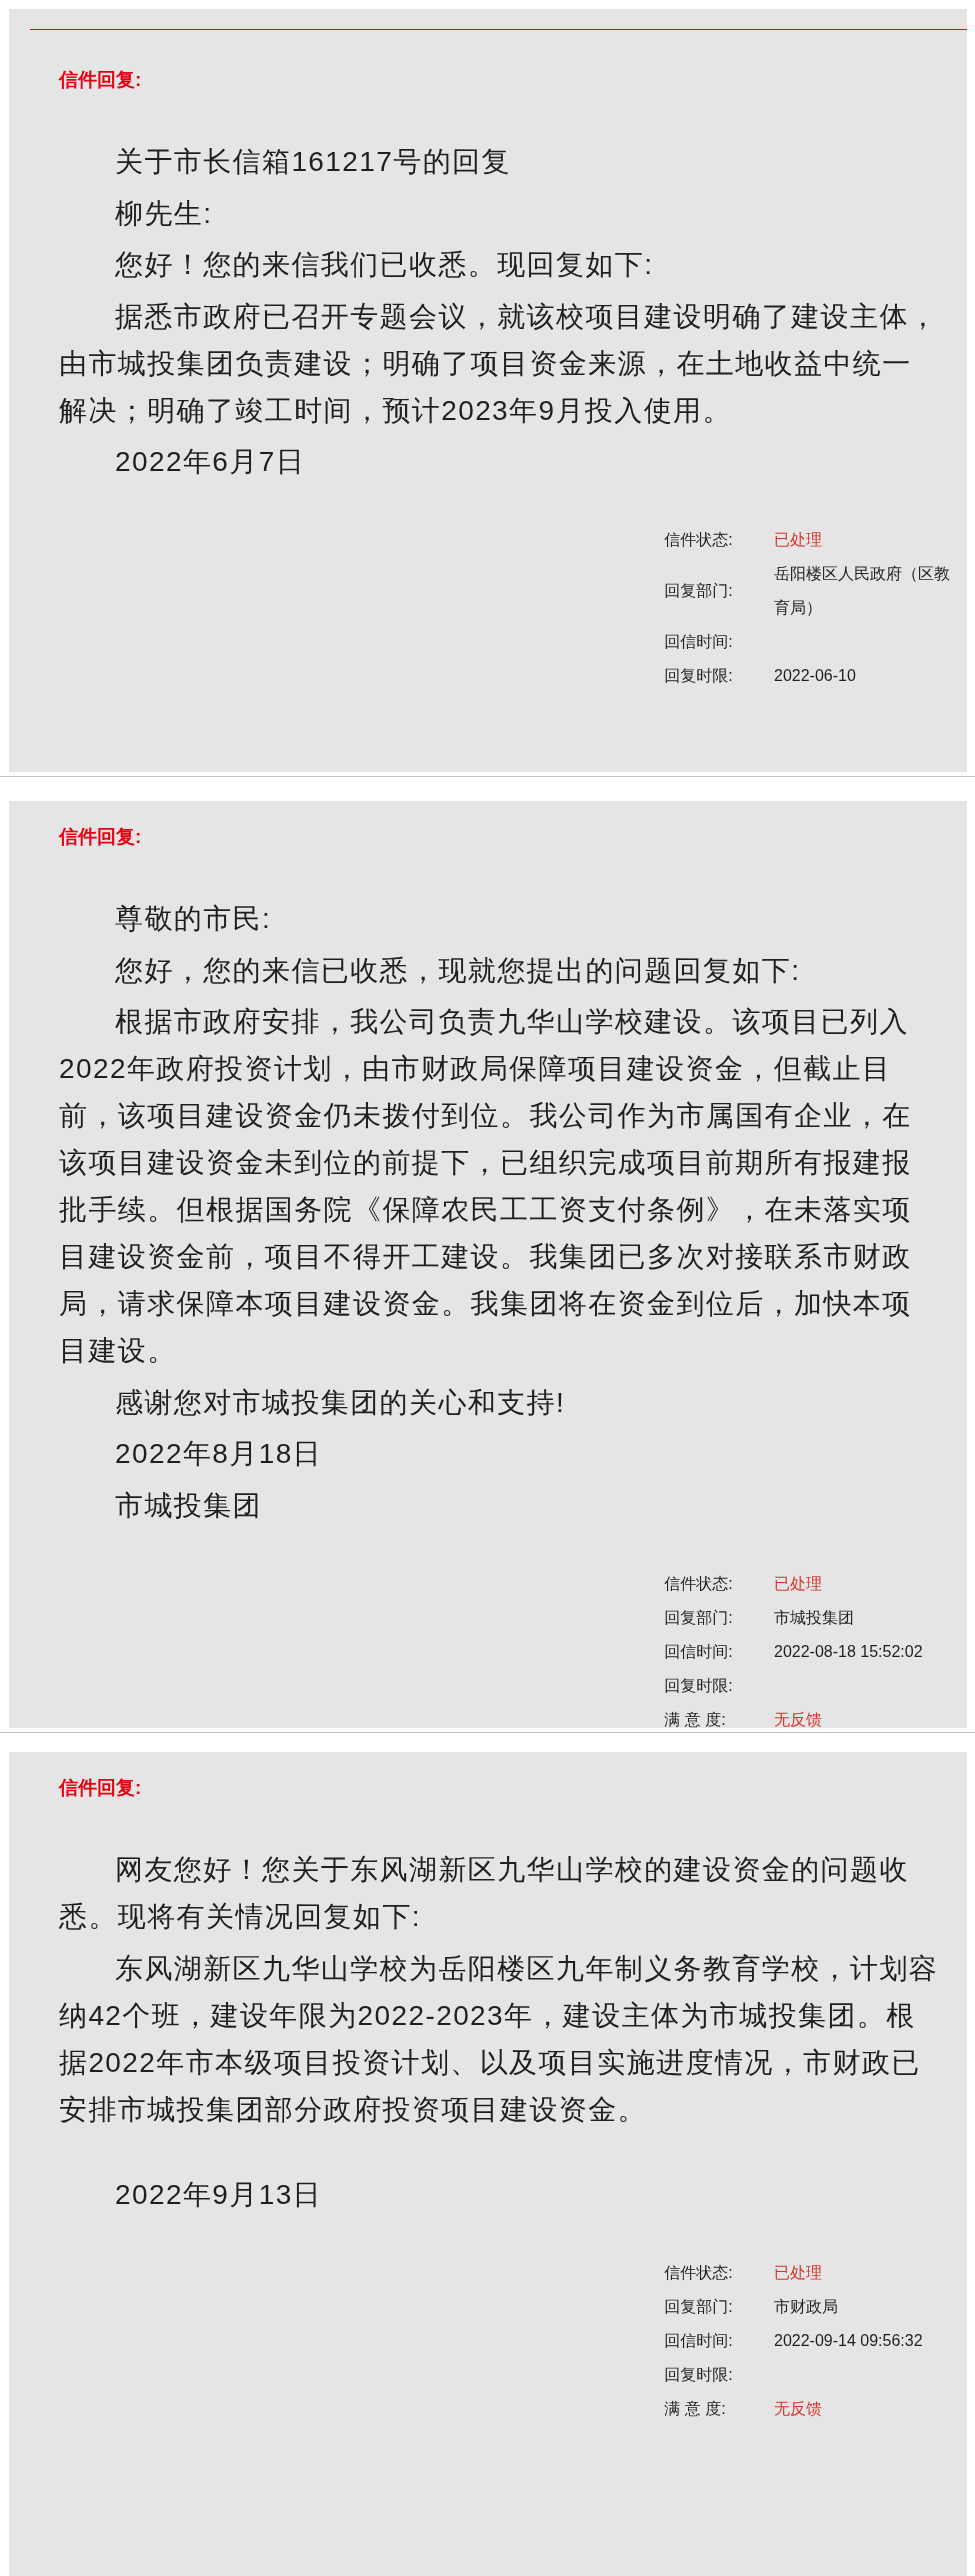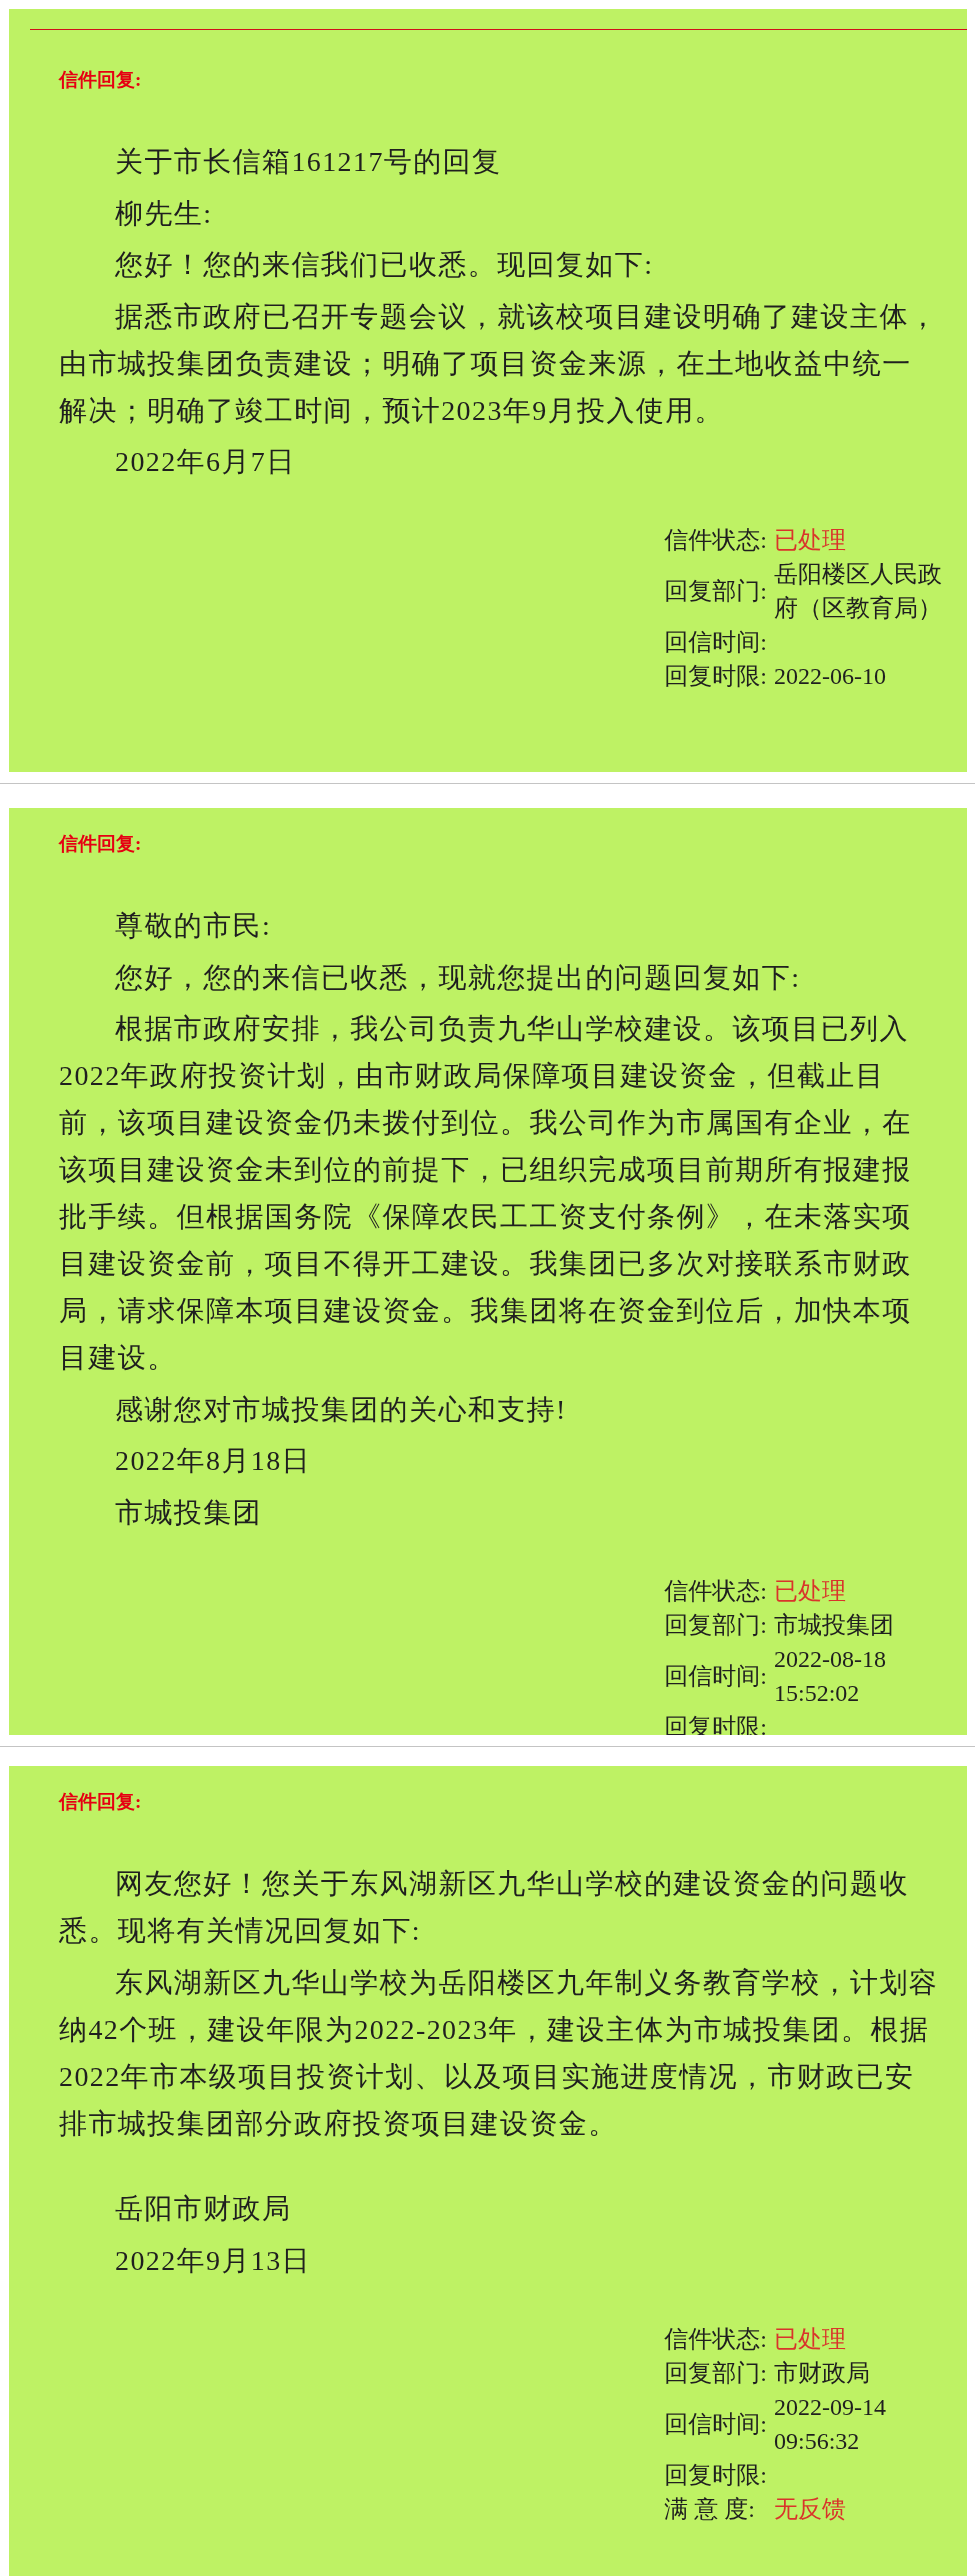--- a/index.html
+++ b/index.html
@@ -5,25 +5,24 @@
   html,body{margin:0;padding:0;}
   body{
     width:976px;
     min-height:2576px;
     background:#ffffff;
     font-family:"Liberation Sans","DejaVu Sans",sans-serif;
     color:#1f1f1f;
   }
   .page{width:976px;}
   .card{
-    margin:11px 9px;
-    background:#bef264;
+    margin:4px 9px;
+    background:#e5e5e5;
     overflow:hidden;
     position:relative;
-    font-family:Liberation Serif, serif;
   }
   .card.c1{margin-top:9px;height:763px;}
   .card.c2{margin-top:23.5px;height:927px;}
   .card.c3{margin-top:19px;height:826px;}
   hr.card-sep{
     border:none;
     border-top:0.9px solid #c4c4c4;
     margin:0;
     width:100%;
   }
@@ -47,21 +46,21 @@
     line-height:47px;
     letter-spacing:1.4px;
     margin:0 0 4.5px 0;
     text-indent:2em;
     color:#1f1f1f;
   }
   .content p.blank{min-height:34px;margin:0;}
   .status{
     width:300px;
     margin:38px 2.7px 0 auto;
-    font-size:24px;
+    font-size:16px;
     line-height:34px;
   }
   .srow{display:flex;align-items:center;}
   .slabel{
     width:107px;
     flex:none;
     white-space:nowrap;
     color:#1f1f1f;
   }
   .sval{flex:1;margin-left:2.7px;color:#1f1f1f;}
@@ -134,21 +133,20 @@
       </div>
   </section>
     <hr class="card-sep">
     <section class="card c3">
 
     <h2 class="section-label">信件回复:</h2>
     <div class="content">
         <p>网友您好！您关于东风湖新区九华山学校的建设资金的问题收悉。现将有关情况回复如下:</p>
         <p>东风湖新区九华山学校为岳阳楼区九年制义务教育学校，计划容纳42个班，建设年限为2022-2023年，建设主体为市城投集团。根据2022年市本级项目投资计划、以及项目实施进度情况，市财政已安排市城投集团部分政府投资项目建设资金。</p>
         <p class="blank"></p>
-        <p>岳阳市财政局</p>
         <p>2022年9月13日</p>
       </div>
     <div class="status">
         <div class="srow">
           <span class="slabel">信件状态:</span>
           <span class="sval red">已处理</span>
         </div>
         <div class="srow">
           <span class="slabel">回复部门:</span>
           <span class="sval">市财政局</span>

